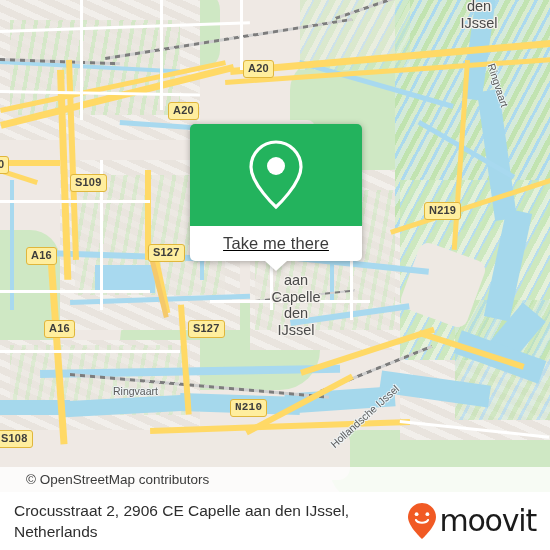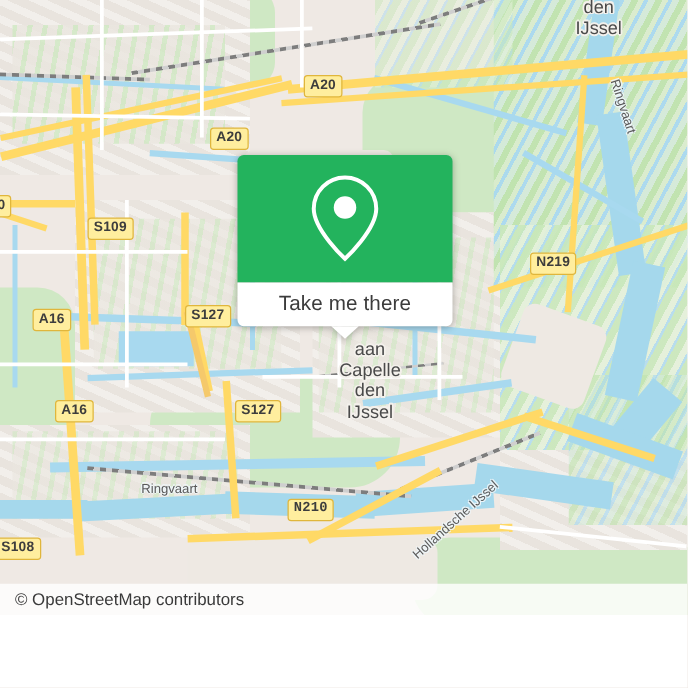--- a/index.html
+++ b/index.html
@@ -97,28 +97,29 @@
       -1.2px 0 #eef5f8,1.2px 0 #eef5f8,0 -1.2px #eef5f8,0 1.2px #eef5f8;
   }
 
   
   #attrib{
     position:absolute;left:0;top:467px;width:550px;height:25px;
     background:rgba(255,255,255,.82);
     display:flex;align-items:center;
   }
   #attrib span{
-    font-size:13.5px;color:#3a3a3a;padding-left:12px;
+    font-size:13.5px;color:#3a3a3a;padding-left:26px;
     font-family:"Liberation Sans","DejaVu Sans",sans-serif;
   }
 
   
   #callout{
     position:absolute;left:190px;top:124px;width:172px;
     filter:drop-shadow(0 1px 3px rgba(0,0,0,.30));
+    text-decoration:underline;
   }
   #callout-green{
     height:102px;border-radius:5px 5px 0 0;
     display:flex;align-items:center;justify-content:center;
   }
   #callout-label{
     background:#ffffff;border-radius:0 0 5px 5px;height:35px;
     display:flex;align-items:center;justify-content:center;
     color:#3c3c3c;font-size:16.5px;letter-spacing:.1px;
   }
@@ -307,14 +308,29 @@
         </svg>
       </div>
       <div id="callout-label">
         <span>Take me there</span>
       </div>
       <div id="callout-tail"></div>
     </div>
 
   </div>
 
+  <div id="footer">
+    <div id="address">
+      <div>Crocusstraat 2, 2906 CE Capelle aan den IJssel,</div>
+      <div>Netherlands</div>
+    </div>
+    <div id="logo">
+      <svg width="30" height="38" viewBox="0 0 30 38">
+        <path d="M15 1 C7.3 1 1 7.3 1 15 C1 24.5 15 37 15 37 C15 37 29 24.5 29 15 C29 7.3 22.7 1 15 1 Z" fill="#f15a24"></path>
+        <circle cx="9.6" cy="12.2" r="1.9" fill="#ffffff"></circle>
+        <circle cx="20.4" cy="12.2" r="1.9" fill="#ffffff"></circle>
+        <path d="M9 18 C10.8 21.6 19.2 21.6 21 18" fill="none" stroke="#ffffff" stroke-width="2.1" stroke-linecap="round"></path>
+      </svg>
+      <span id="logo-word">moovit</span>
+    </div>
+  </div>
 
 </div>
 
 </body></html>

